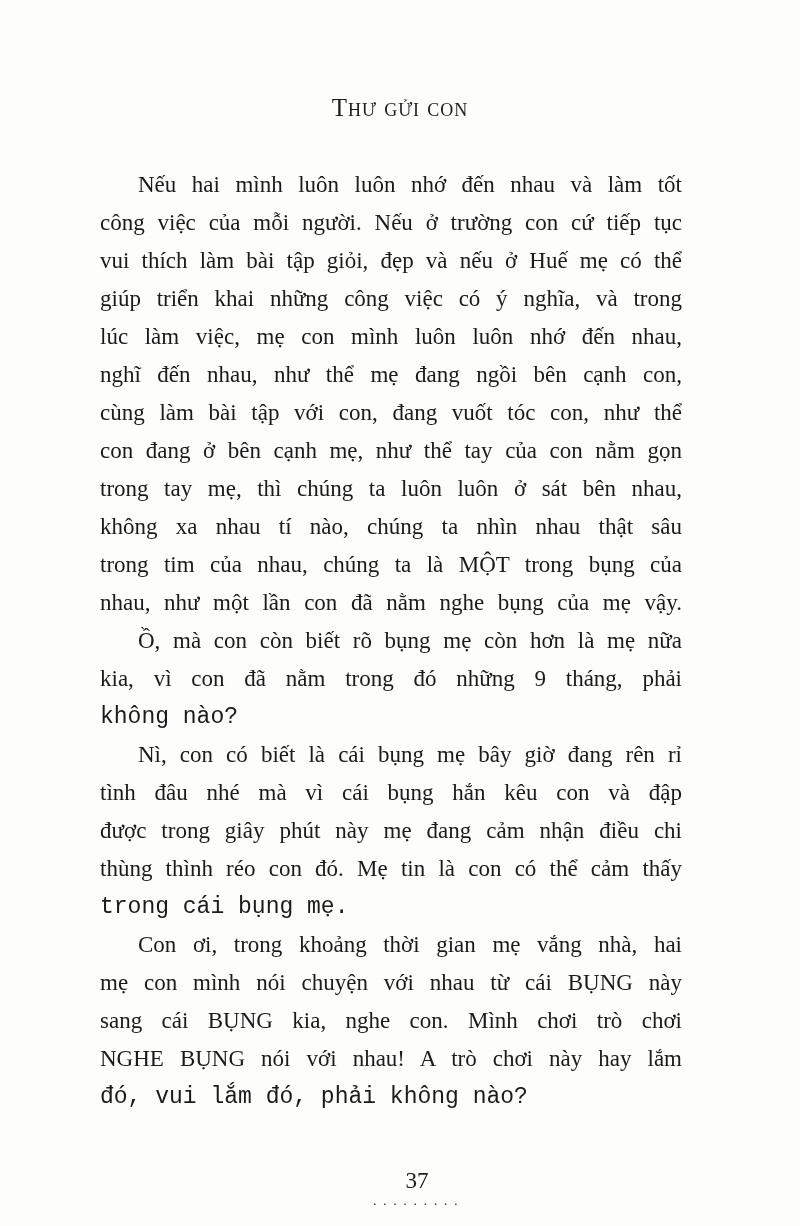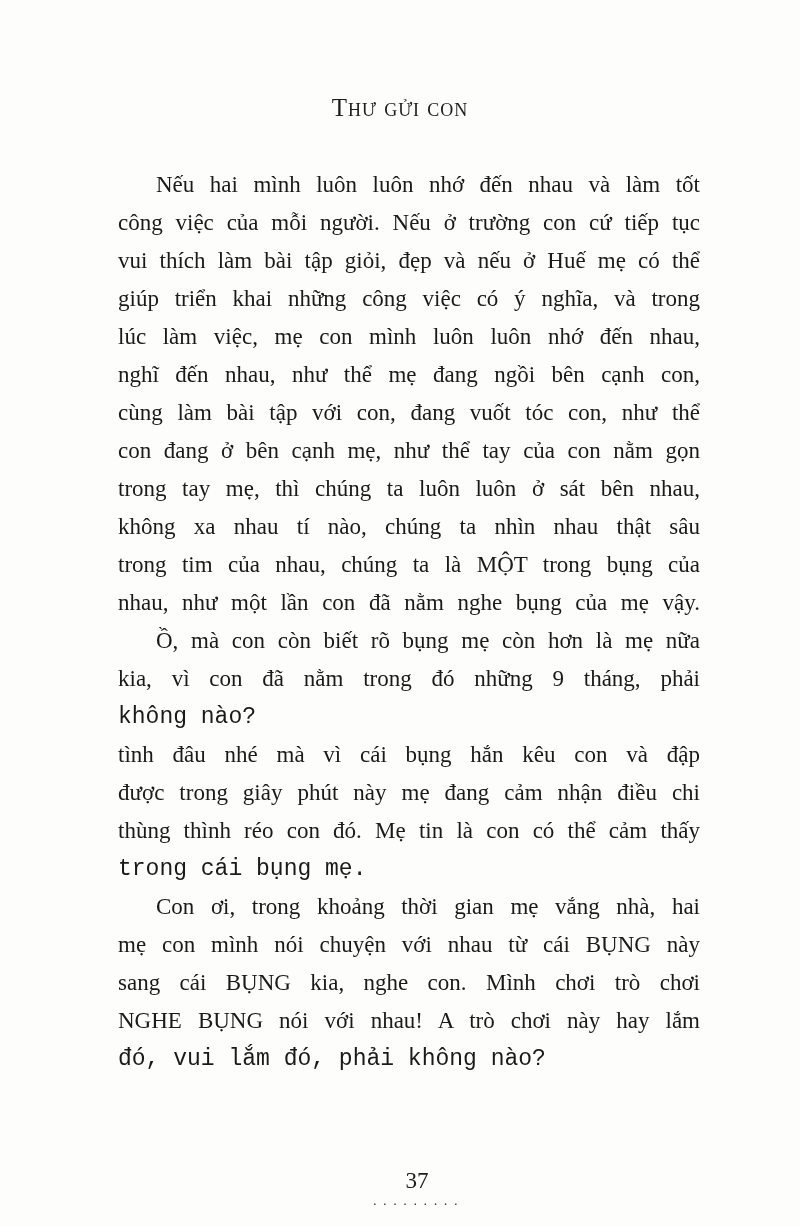--- a/index.html
+++ b/index.html
@@ -23,21 +23,21 @@
     left: 0;
     width: 100%;
     text-align: center;
     font-variant: small-caps;
     font-size: 25px;
     letter-spacing: 1px;
     color: #1c1c1c;
   }
   .text-block {
     position: absolute;
-    left: 118px;
+    left: 100px;
     top: 134px;
     width: 582px;
   }
   .text-block .line {
     display: block;
     height: 38px;
     line-height: 38px;
     font-size: 23px;
     text-align: justify;
     text-align-last: justify;
@@ -91,20 +91,21 @@
       <div class="line">nghĩ đến nhau, như thể mẹ đang ngồi bên cạnh con,</div>
       <div class="line">cùng làm bài tập với con, đang vuốt tóc con, như thể</div>
       <div class="line">con đang ở bên cạnh mẹ, như thể tay của con nằm gọn</div>
       <div class="line">trong tay mẹ, thì chúng ta luôn luôn ở sát bên nhau,</div>
       <div class="line">không xa nhau tí nào, chúng ta nhìn nhau thật sâu</div>
       <div class="line">trong tim của nhau, chúng ta là MỘT trong bụng của</div>
       <div class="line">nhau, như một lần con đã nằm nghe bụng của mẹ vậy.</div>
       <div class="line first">Ồ, mà con còn biết rõ bụng mẹ còn hơn là mẹ nữa</div>
       <div class="line">kia, vì con đã nằm trong đó những 9 tháng, phải</div>
       <div class="line last-left">không nào?</div>
+      <div class="line first">Nì, con có biết là cái bụng mẹ bây giờ đang rên rỉ</div>
       <div class="line">tình đâu nhé mà vì cái bụng hắn kêu con và đập</div>
       <div class="line">được trong giây phút này mẹ đang cảm nhận điều chi</div>
       <div class="line">thùng thình réo con đó. Mẹ tin là con có thể cảm thấy</div>
       <div class="line last-left">trong cái bụng mẹ.</div>
       <div class="line first">Con ơi, trong khoảng thời gian mẹ vắng nhà, hai</div>
       <div class="line">mẹ con mình nói chuyện với nhau từ cái BỤNG này</div>
       <div class="line">sang cái BỤNG kia, nghe con. Mình chơi trò chơi</div>
       <div class="line">NGHE BỤNG nói với nhau! A trò chơi này hay lắm</div>
       <div class="line last-left">đó, vui lắm đó, phải không nào?</div>
     </div>

